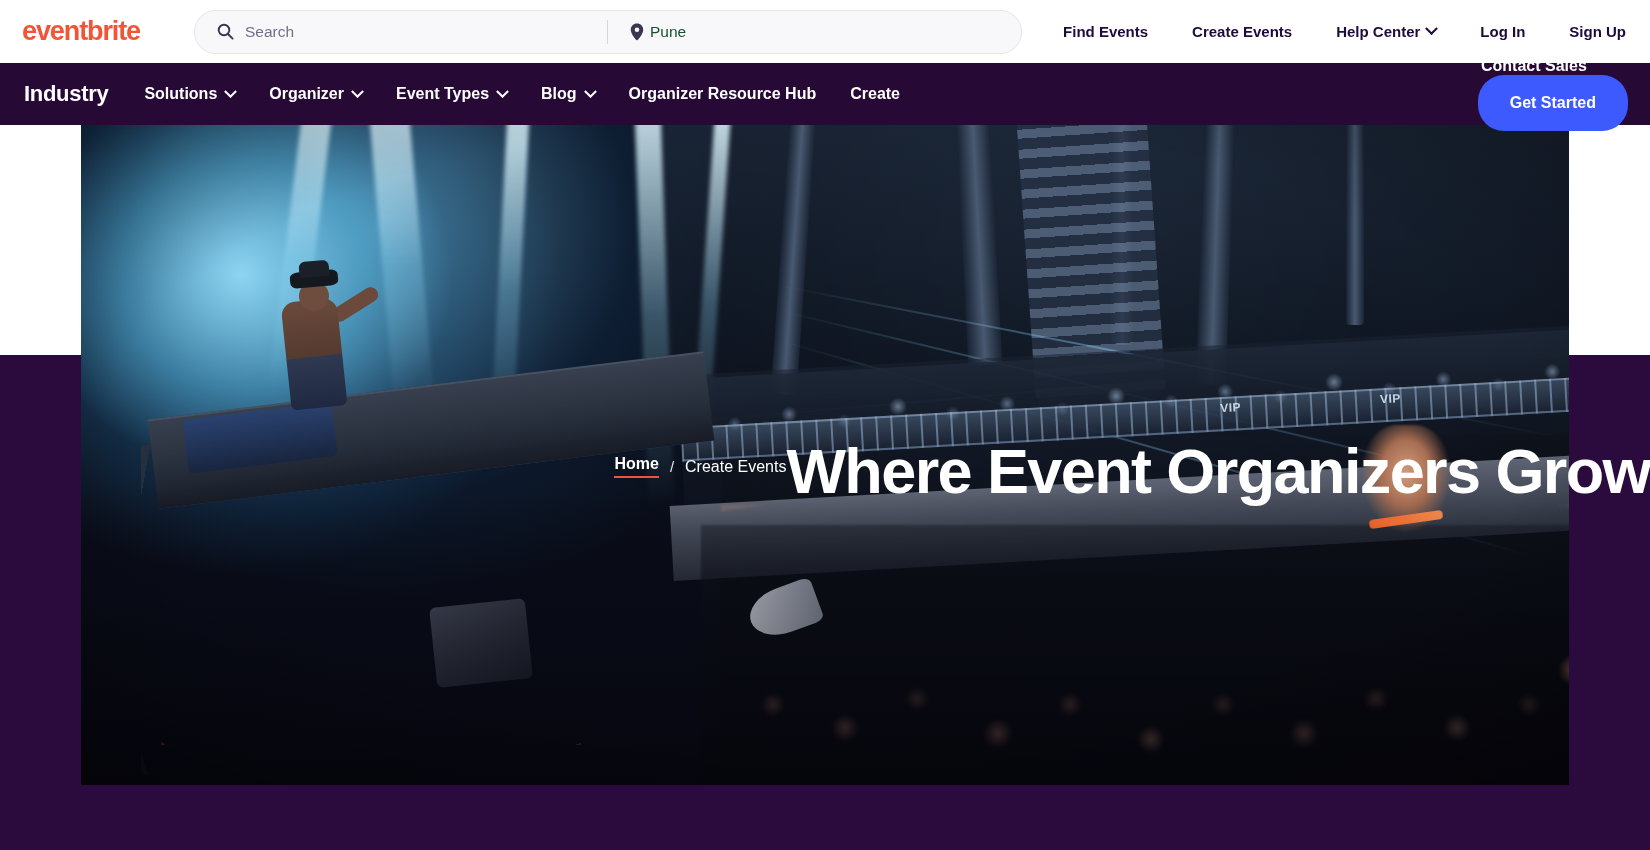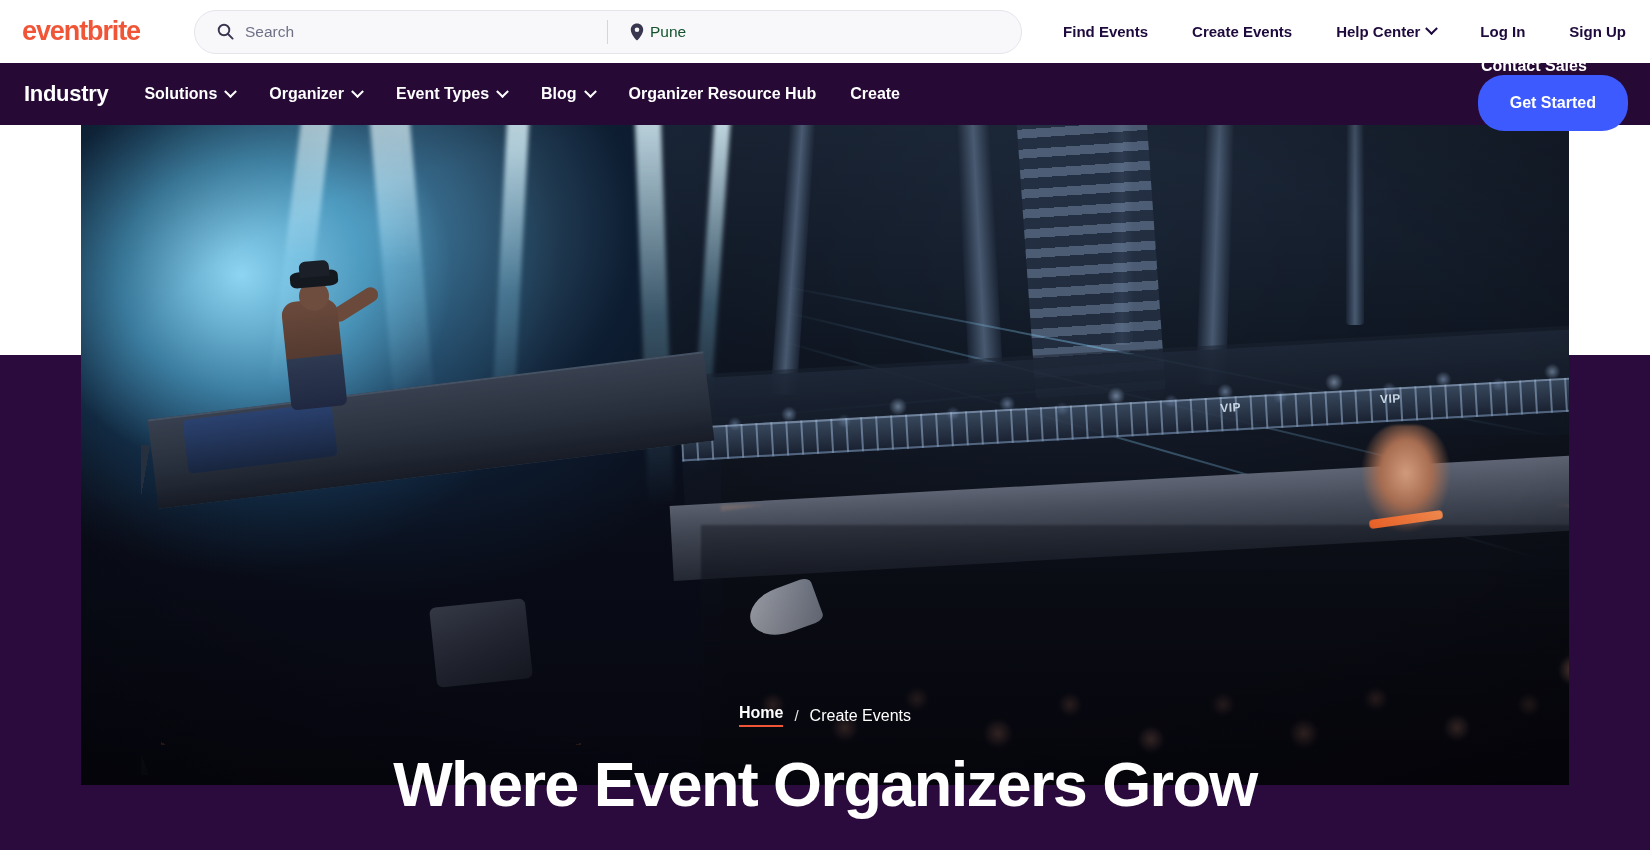--- a/index.html
+++ b/index.html
@@ -472,21 +472,21 @@
   }
 
   
   .hero-overlay {
     position: absolute;
     top: 125px; left: 0;
     width: 1650px;
     height: 725px;
     z-index: 12;
     display: flex;
-    flex-direction: column;
+    flex-direction: row;
     align-items: center;
     justify-content: flex-end;
     padding-bottom: 18px;
     pointer-events: none;
     border-radius: 17px;
   }
   .hero-overlay > * { pointer-events: auto; }
 
   .breadcrumb {
     display: flex;

